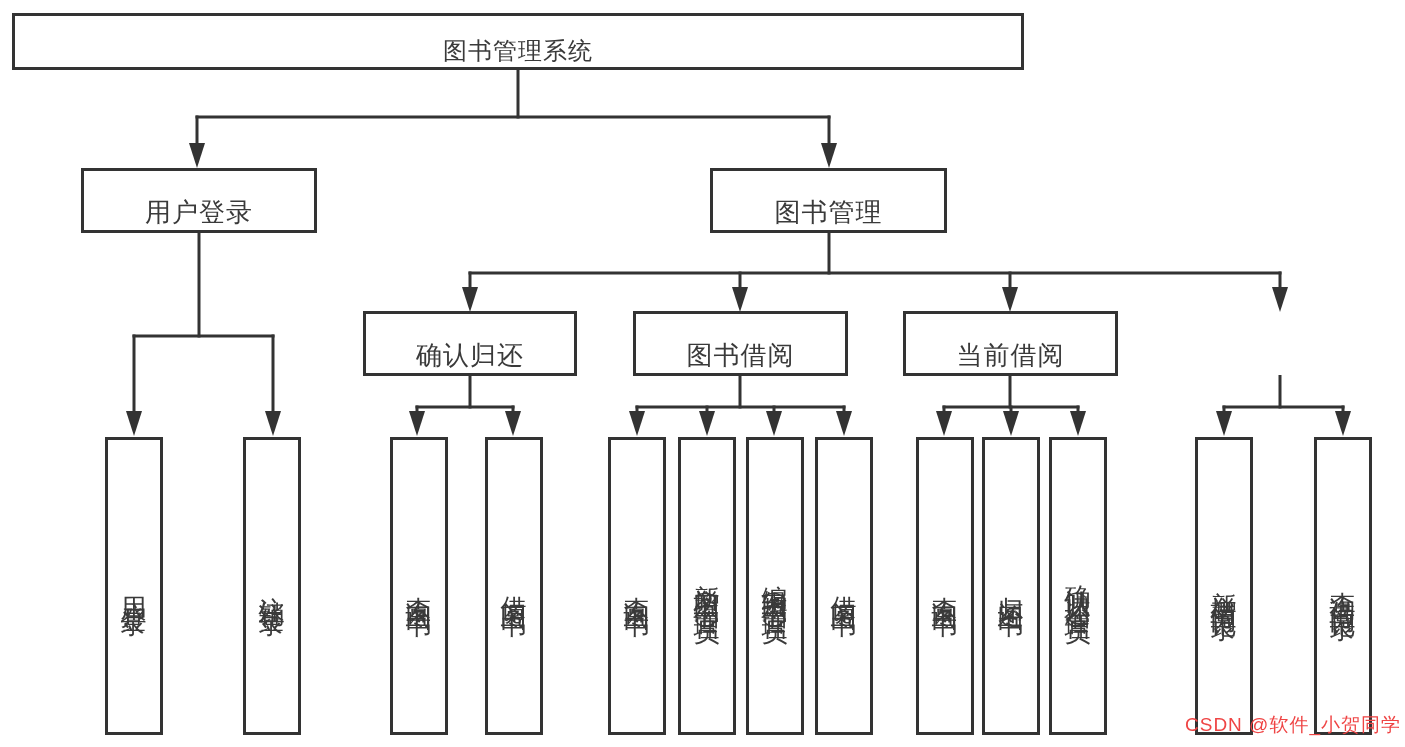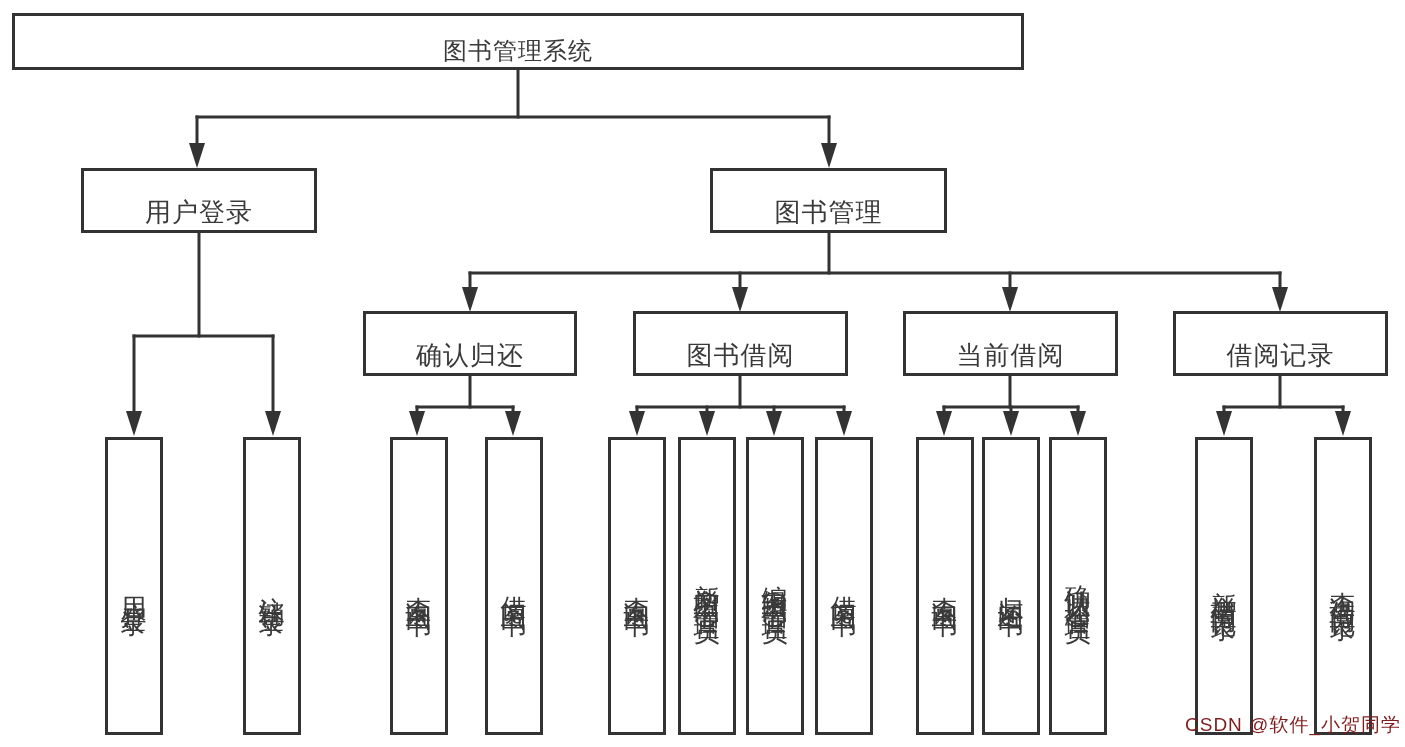--- a/index.html
+++ b/index.html
@@ -51,21 +51,21 @@
     font-size: 26px;
     letter-spacing: 5px;
     line-height: 1;
     white-space: nowrap;
   }
   #watermark {
     position: absolute;
     left: 1185px;
     top: 712px;
     font-size: 19px;
-    color: #7f1d1d;
+    color: #ef4444;
     letter-spacing: 1px;
     white-space: nowrap;
   }
 </style>
 </head>
 <body>
 
 <div id="canvas">
 
   <svg id="connector-svg" viewBox="0 0 1405 747" xmlns="http://www.w3.org/2000/svg">
@@ -147,23 +147,20 @@
 
   <div class="node node-h" style="left:363px; top:311px; width:214px; height:65px;">
     <span>确认归还</span>
   </div>
   <div class="node node-h" style="left:903px; top:311px; width:215px; height:65px;">
     <span>当前借阅</span>
   </div>
   <div class="node node-h" style="left:633px; top:311px; width:215px; height:65px;">
     <span>图书借阅</span>
   </div>
-  <div class="node node-h" style="left:1173px; top:311px; width:215px; height:65px;">
-    <span>借阅记录</span>
-  </div>
 
   <div class="leaf" style="left:105px;">
     <span>用户登录</span>
   </div>
   <div class="leaf" style="left:243px;">
     <span>注销登录</span>
   </div>
   <div class="leaf" style="left:390px;">
     <span>查询图书</span>
   </div>

